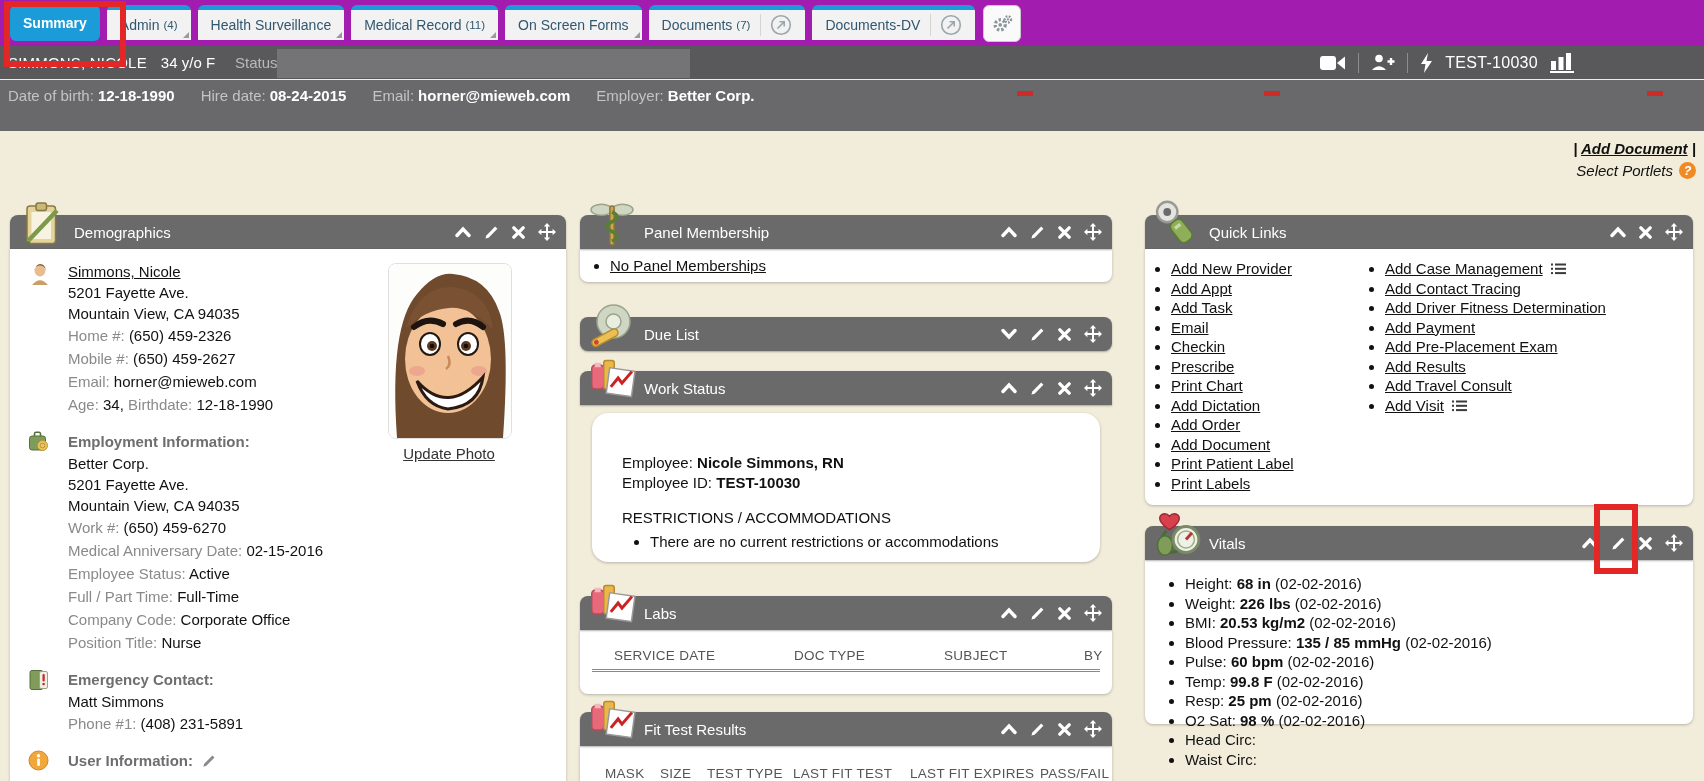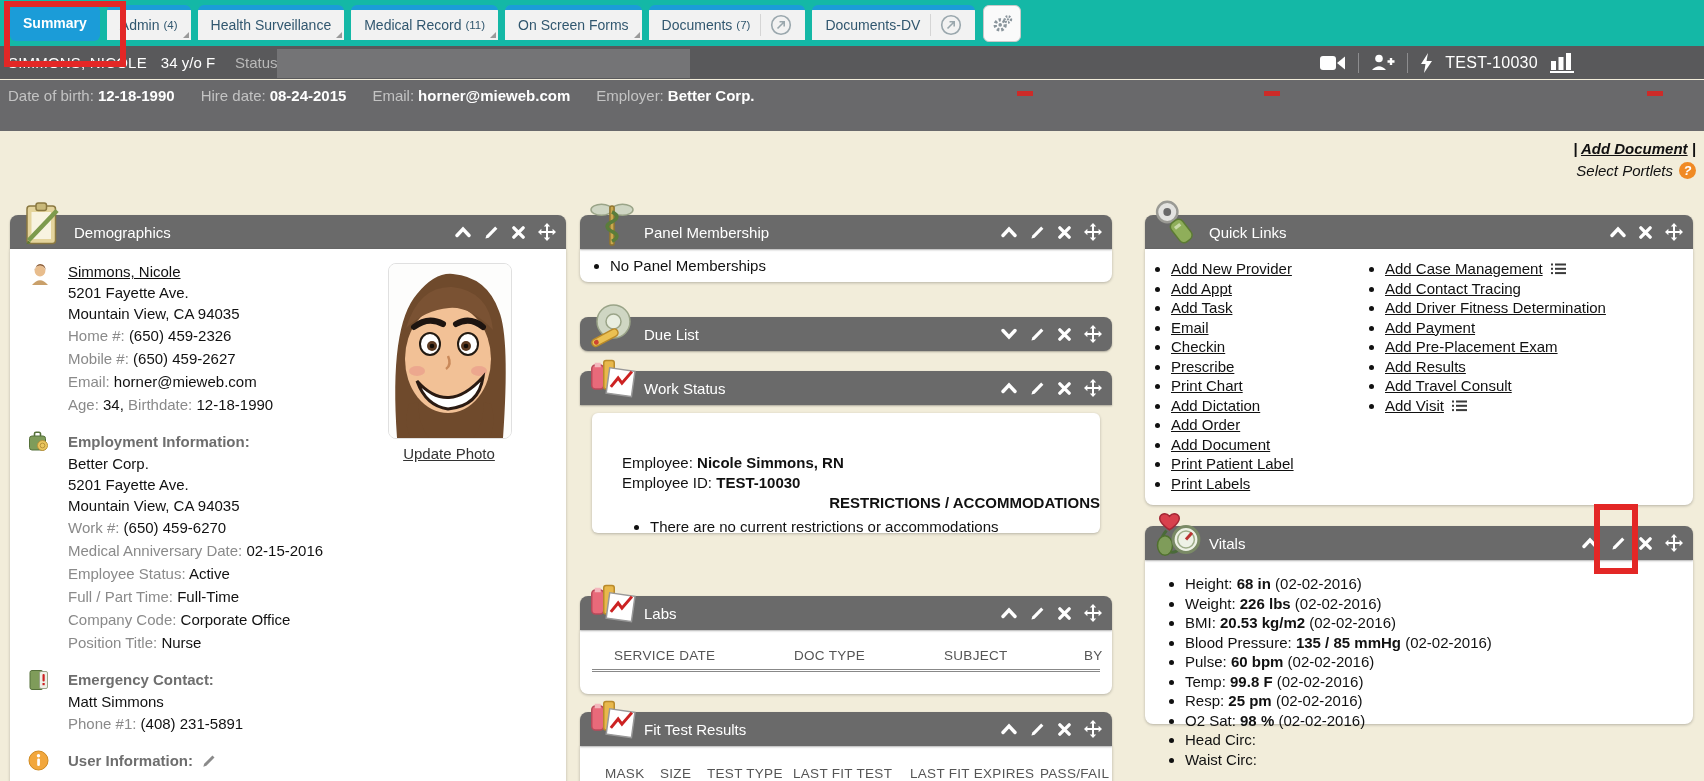--- a/index.html
+++ b/index.html
@@ -1,19 +1,19 @@
 <!DOCTYPE html>
 <html><head>
 <meta charset="utf-8">
 <style>
   html,body{margin:0;padding:0;}
   #root{position:relative;width:1704px;height:781px;overflow:hidden;background:#f2edda;
         font-family:"Liberation Sans", sans-serif;color:#111;}
   
-  .tabbar{position:absolute;left:0;top:0;width:1704px;height:46px;background:#14b8a6;display:flex;align-items:flex-start;padding-top:5px;box-sizing:border-box;}
+  .tabbar{position:absolute;left:0;top:0;width:1704px;height:46px;background:#a21caf;display:flex;align-items:flex-start;padding-top:5px;box-sizing:border-box;}
   .tab{position:relative;margin-left:7px;height:35px;box-sizing:border-box;border-radius:6px 6px 0 0;
        background:linear-gradient(to bottom,#1b9cd8 0,#1b9cd8 5px,#f2f2f2 5px);
        color:#31576f;font-size:14px;display:flex;align-items:center;padding:5px 13px 0 13px;cursor:pointer;white-space:nowrap;}
   .tab .badge{font-size:11.5px;margin-left:4px;}
   .tab.active{background:#1b9cd8;color:#fff;font-weight:bold;border-radius:6px;height:36px;padding-top:0;}
   .tab.fold::after{content:"";position:absolute;right:2px;bottom:2px;border-left:6px solid transparent;border-bottom:6px solid #9a9a9a;}
   .tab .ext{border-left:1px solid #d5d5d5;margin-left:10px;padding-left:9px;display:flex;align-items:center;}
   .gearbtn{margin-left:8px;width:36px;height:35px;border:1px solid #c9c9c9;border-radius:6px;background:#fafafa;display:flex;align-items:center;justify-content:center;cursor:pointer;}
   
   .redbox{position:absolute;border:6px solid #e32726;z-index:50;pointer-events:none;}
@@ -54,26 +54,26 @@
   .fline{line-height:23px;}
   .glab{color:#8a8a8a;}
   .sec{position:relative;margin-top:14px;}
   .sec-icon{position:absolute;left:-40px;top:1px;}
   .sec-h{color:#6e6e6e;font-weight:bold;line-height:23px;}
   .name-link{color:#111;text-decoration:underline;cursor:pointer;}
   .photo{position:absolute;left:378px;top:14px;width:122px;height:174px;border-radius:8px;overflow:hidden;border:1px solid #e0e0e0;background:#fff;}
   .photo-link{position:absolute;left:378px;top:196px;width:122px;text-align:center;font-size:15px;}
   .photo-link a{color:#333;text-decoration:underline;cursor:pointer;}
   
-  .empty-li{margin:0;padding:8px 16px 8px 30px;font-size:15px;}
+  .empty-li{margin:0;padding:8px 16px 8px 30px;font-size:15px;text-decoration:underline;}
   .empty-li li{margin:0;}
   
   .ws-body{padding:40px 0 0 30px;font-size:15px;line-height:20px;}
   .ws-b{font-weight:bold;}
-  .ws-head{font-weight:bold;text-align:right;}
+  .ws-head{font-weight:normal;margin-top:15px;}
   .ws-ul{margin:4px 0 0 0;padding-left:28px;}
   
   .tcols{display:grid;color:#555;font-size:13.5px;letter-spacing:.3px;}
   .labs-cols{grid-template-columns:180px 150px 140px 1fr;padding:18px 12px 6px 22px;border-bottom:3px double #888;margin:0 12px;}
   .fit-cols{grid-template-columns:55px 47px 86px 117px 130px 1fr;padding:20px 12px 4px 25px;}
   
   .ql-body{position:relative;font-size:15px;}
   .ql-ul{position:absolute;top:10px;margin:0;padding-left:18px;line-height:19.5px;list-style:disc;}
   .ql-1{left:8px;width:200px;}
   .ql-2{left:222px;width:320px;}
@@ -442,21 +442,21 @@
               <path d="M2 2 L12 12 M12 2 L2 12" stroke="#fff" stroke-width="3.6" stroke-linecap="round"></path>
             </svg>
           </span>
         <span>
             <svg width="18" height="18" viewBox="0 0 18 18">
               <path d="M9 0 L12.2 3.4 H5.8 Z M9 18 L5.8 14.6 H12.2 Z M0 9 L3.4 5.8 V12.2 Z M18 9 L14.6 12.2 V5.8 Z M8 3.4h2v11.2h-2z M3.4 8h11.2v2H3.4z" fill="#fff"></path>
             </svg>
           </span>
       </div>
     </div>
-    <div class="pbody ws-body" style="margin:8px 12px 0;height:120px;border-radius:6px;">
+    <div class="pbody ws-body" style="margin:8px 12px 0;height:149px;border-radius:16px;">
       <div><span>Employee:</span> <span class="ws-b">Nicole Simmons, RN</span></div>
       <div><span>Employee ID:</span> <span class="ws-b">TEST-10030</span></div>
       <div class="ws-head">RESTRICTIONS / ACCOMMODATIONS</div>
       <ul class="ws-ul">
           <li>There are no current restrictions or accommodations</li>
         </ul>
     </div>
   </div>
 
   <div class="portlet" style="left:580px;top:596px;width:532px;">

